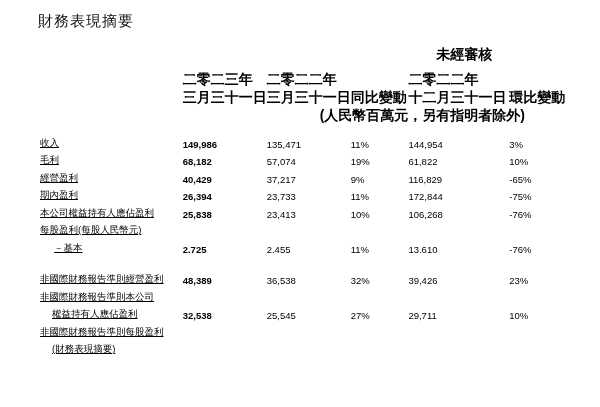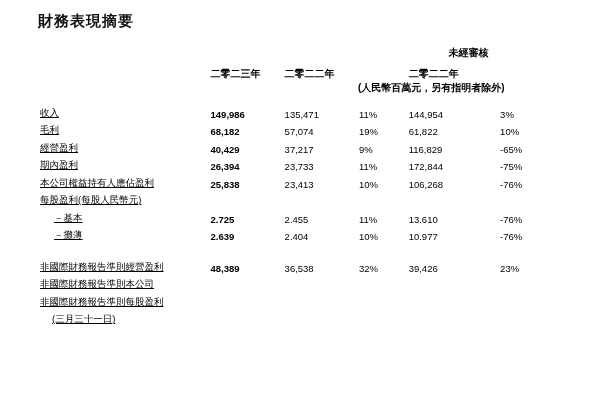--- a/index.html
+++ b/index.html
@@ -19,21 +19,21 @@
     width: 600px;
     height: 407px;
     box-sizing: border-box;
     padding: 0;
   }
   .title {
     position: absolute;
     left: 38px;
     top: 12px;
     font-size: 15px;
-    font-weight: bold;
+    font-weight: normal;
     letter-spacing: 1px;
     color: #111;
   }
   table.fin {
     position: absolute;
     left: 30px;
     top: 46px;
     width: 548px;
     border-collapse: collapse;
     font-size: 9.5px;
@@ -42,21 +42,21 @@
     padding: 0;
     vertical-align: bottom;
     white-space: nowrap;
   }
   .col-label { width: 176px; text-align: left; }
   .col-n { width: 84px; text-align: right; }
   .col-p { width: 62px; text-align: right; }
   .col-n2 { width: 108px; text-align: right; }
   .col-p2 { width: 100px; text-align: right; }
 
-  .hdr-row td { height: 14px; font-size: 10px; }
+  .hdr-row td { height: 14px; font-size: 14px; }
   .center-span { text-align: center; font-weight: bold; }
   .hdrline { font-weight: bold; font-size: 9.5px; }
   .unit-note { font-size: 9px; }
   .spacer-sm td { height: 7px; }
   .data-row td { height: 17.5px; font-size: 9.5px; }
   .data-row td.col-label { padding-left: 10px; text-decoration: underline; }
   .val { font-weight: bold; }
   .indent1 { padding-left: 24px !important; }
   .indent2 { padding-left: 22px !important; }
 </style>
@@ -89,20 +89,28 @@
       <tr class="hdr-row">
         <td></td>
         <td class="hdrline">二零二三年</td>
         <td class="hdrline">二零二二年</td>
         <td></td>
         <td class="hdrline">二零二二年</td>
         <td></td>
       </tr>
       <tr class="hdr-row">
         <td></td>
+        <td class="hdrline">三月三十一日</td>
+        <td class="hdrline">三月三十一日</td>
+        <td class="hdrline">同比變動</td>
+        <td class="hdrline">十二月三十一日</td>
+        <td class="hdrline">環比變動</td>
+      </tr>
+      <tr class="hdr-row">
+        <td></td>
         <td></td>
         <td colspan="4" class="center-span unit-note">(人民幣百萬元，另有指明者除外)</td>
       </tr>
       <tr class="spacer-sm">
           <td colspan="6"></td>
         </tr>
 
       <tr class="data-row">
         <td class="col-label">收入</td>
         <td class="val">149,986</td>
@@ -152,28 +160,20 @@
         <td></td>
       </tr>
       <tr class="data-row">
         <td class="col-label indent1">－基本</td>
         <td class="val">2.725</td>
         <td>2.455</td>
         <td>11%</td>
         <td>13.610</td>
         <td>-76%</td>
       </tr>
-      <tr class="data-row">
-        <td class="col-label indent1">－攤薄</td>
-        <td class="val">2.639</td>
-        <td>2.404</td>
-        <td>10%</td>
-        <td>10.977</td>
-        <td>-76%</td>
-      </tr>
 
       <tr class="spacer-sm">
           <td colspan="6"></td>
         </tr>
       <tr class="spacer-sm">
           <td colspan="6"></td>
         </tr>
 
       <tr class="data-row">
         <td class="col-label">非國際財務報告準則經營盈利</td>
@@ -185,29 +185,37 @@
       </tr>
       <tr class="data-row">
         <td class="col-label">非國際財務報告準則本公司</td>
         <td></td>
         <td></td>
         <td></td>
         <td></td>
         <td></td>
       </tr>
       <tr class="data-row">
+        <td class="col-label indent2">權益持有人應佔盈利</td>
+        <td class="val">32,538</td>
+        <td>25,545</td>
+        <td>27%</td>
+        <td>29,711</td>
+        <td>10%</td>
+      </tr>
+      <tr class="data-row">
         <td class="col-label">非國際財務報告準則每股盈利</td>
         <td></td>
         <td></td>
         <td></td>
         <td></td>
         <td></td>
       </tr>
       <tr class="data-row">
-        <td class="col-label indent2">(三月三十一日)</td>
+        <td class="col-label indent2">(財務表現摘要)</td>
         <td></td>
         <td></td>
         <td></td>
         <td></td>
         <td></td>
       </tr>
     </tbody>
   </table>
 
 </div>

